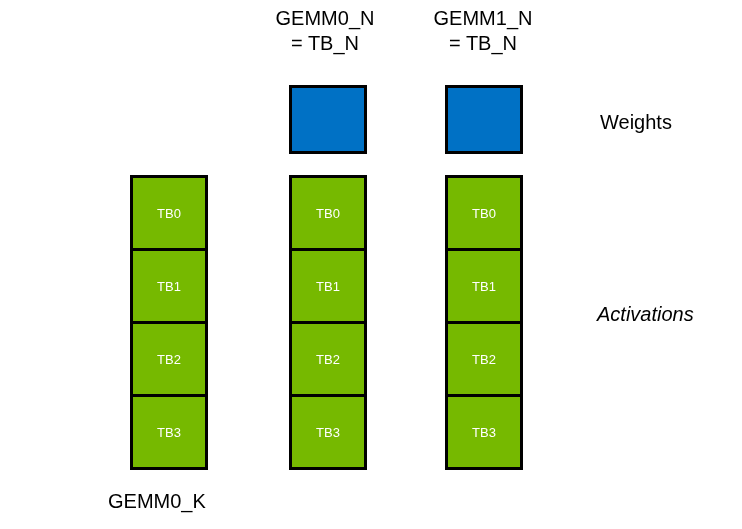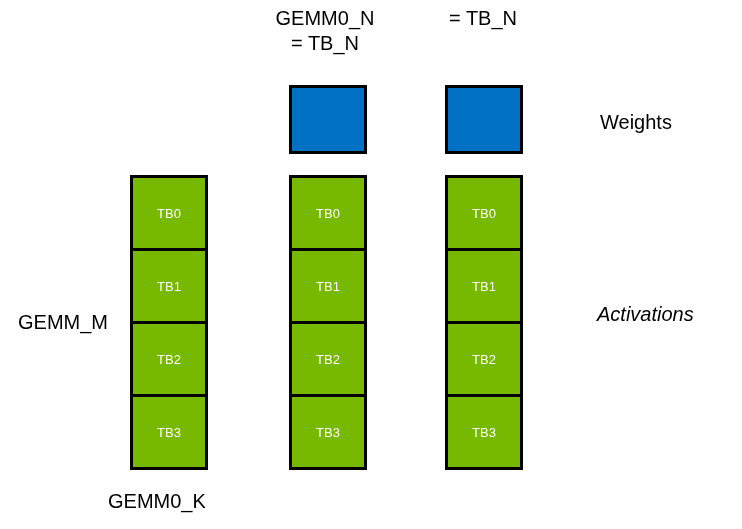--- a/index.html
+++ b/index.html
@@ -78,20 +78,21 @@
 </head>
 <body>
 
 <div class="canvas">
 
   <div class="col-header" id="header-0">
     <div>GEMM0_N</div>
     <div>= TB_N</div>
   </div>
   <div class="col-header" id="header-1">
+    <div>GEMM1_N</div>
     <div>= TB_N</div>
   </div>
 
   <div class="weight-tile" id="weight-0"></div>
   <div class="weight-tile" id="weight-1"></div>
 
   <div class="activation-col" id="col-0">
     <div class="tb-block">TB0</div>
     <div class="tb-block">TB1</div>
     <div class="tb-block">TB2</div>
@@ -103,18 +104,17 @@
     <div class="tb-block">TB2</div>
     <div class="tb-block">TB3</div>
   </div>
   <div class="activation-col" id="col-2">
     <div class="tb-block">TB0</div>
     <div class="tb-block">TB1</div>
     <div class="tb-block">TB2</div>
     <div class="tb-block">TB3</div>
   </div>
 
-  <div class="text-label" id="label-gemm-m">GEMM_M</div>
   <div class="text-label" id="label-weights">Weights</div>
   <div class="text-label" id="label-activations">Activations</div>
   <div class="text-label" id="label-gemm0-k">GEMM0_K</div>
 
 </div>
 
 </body></html>

